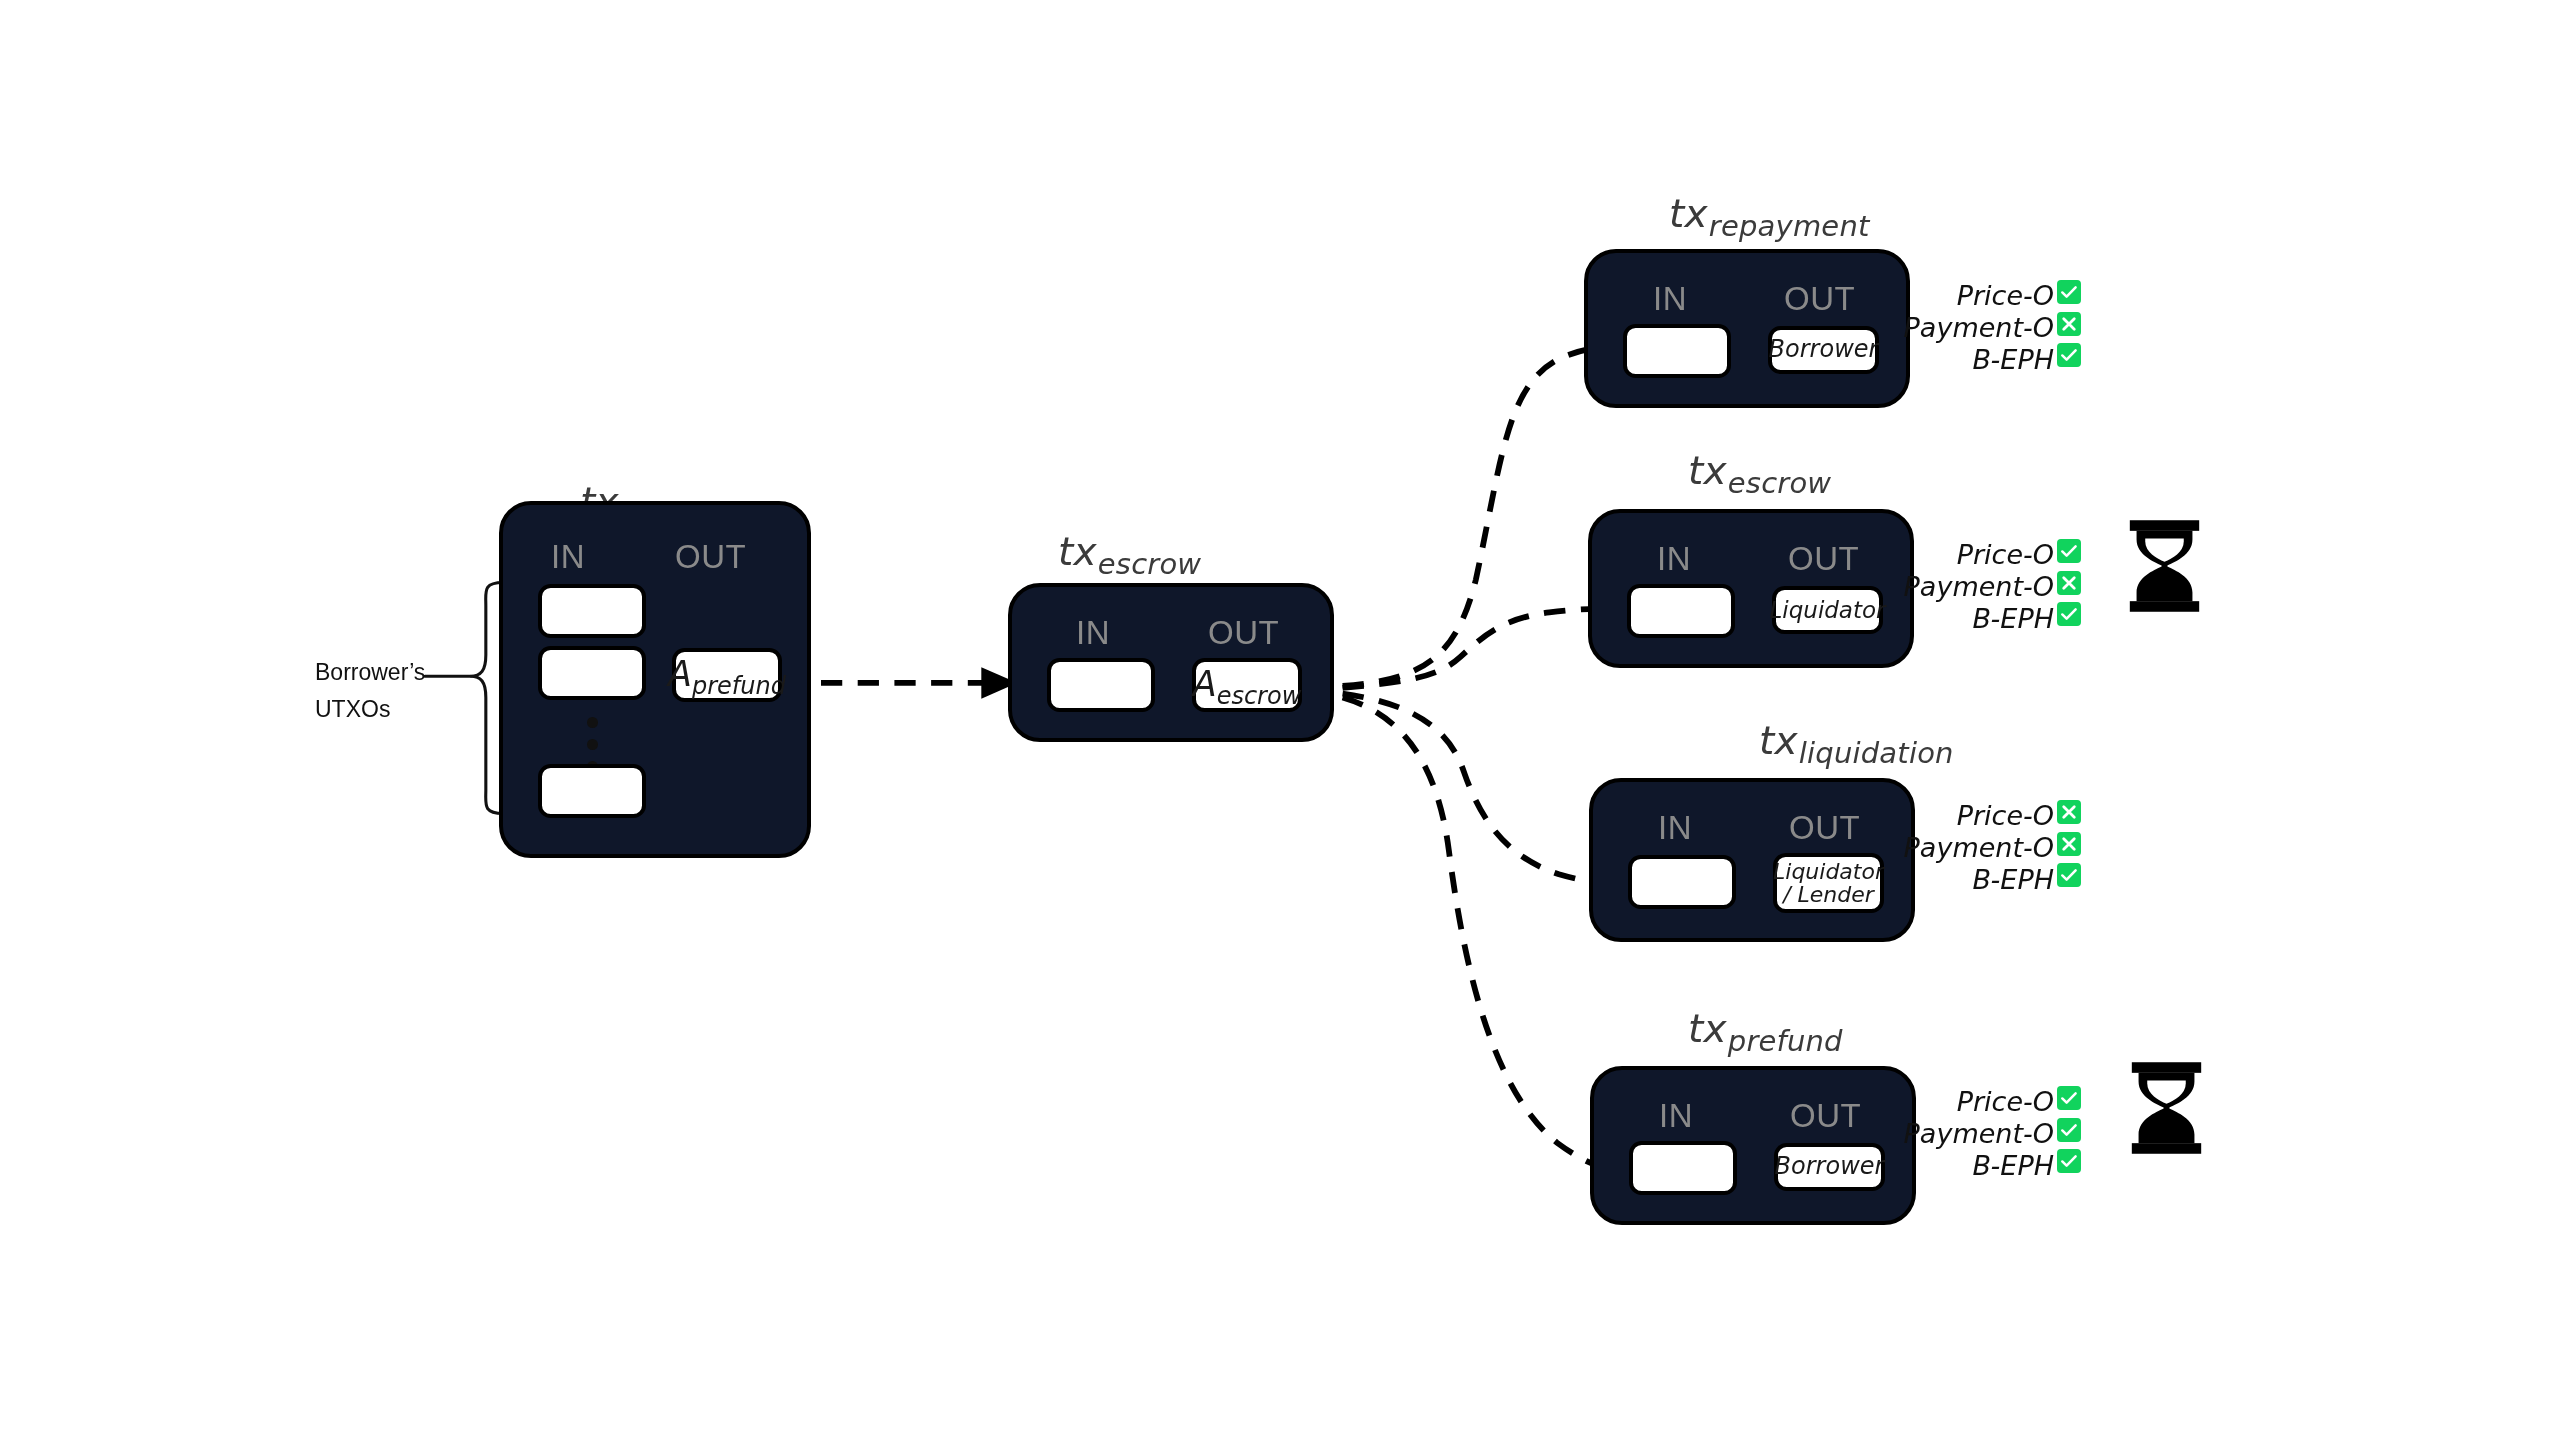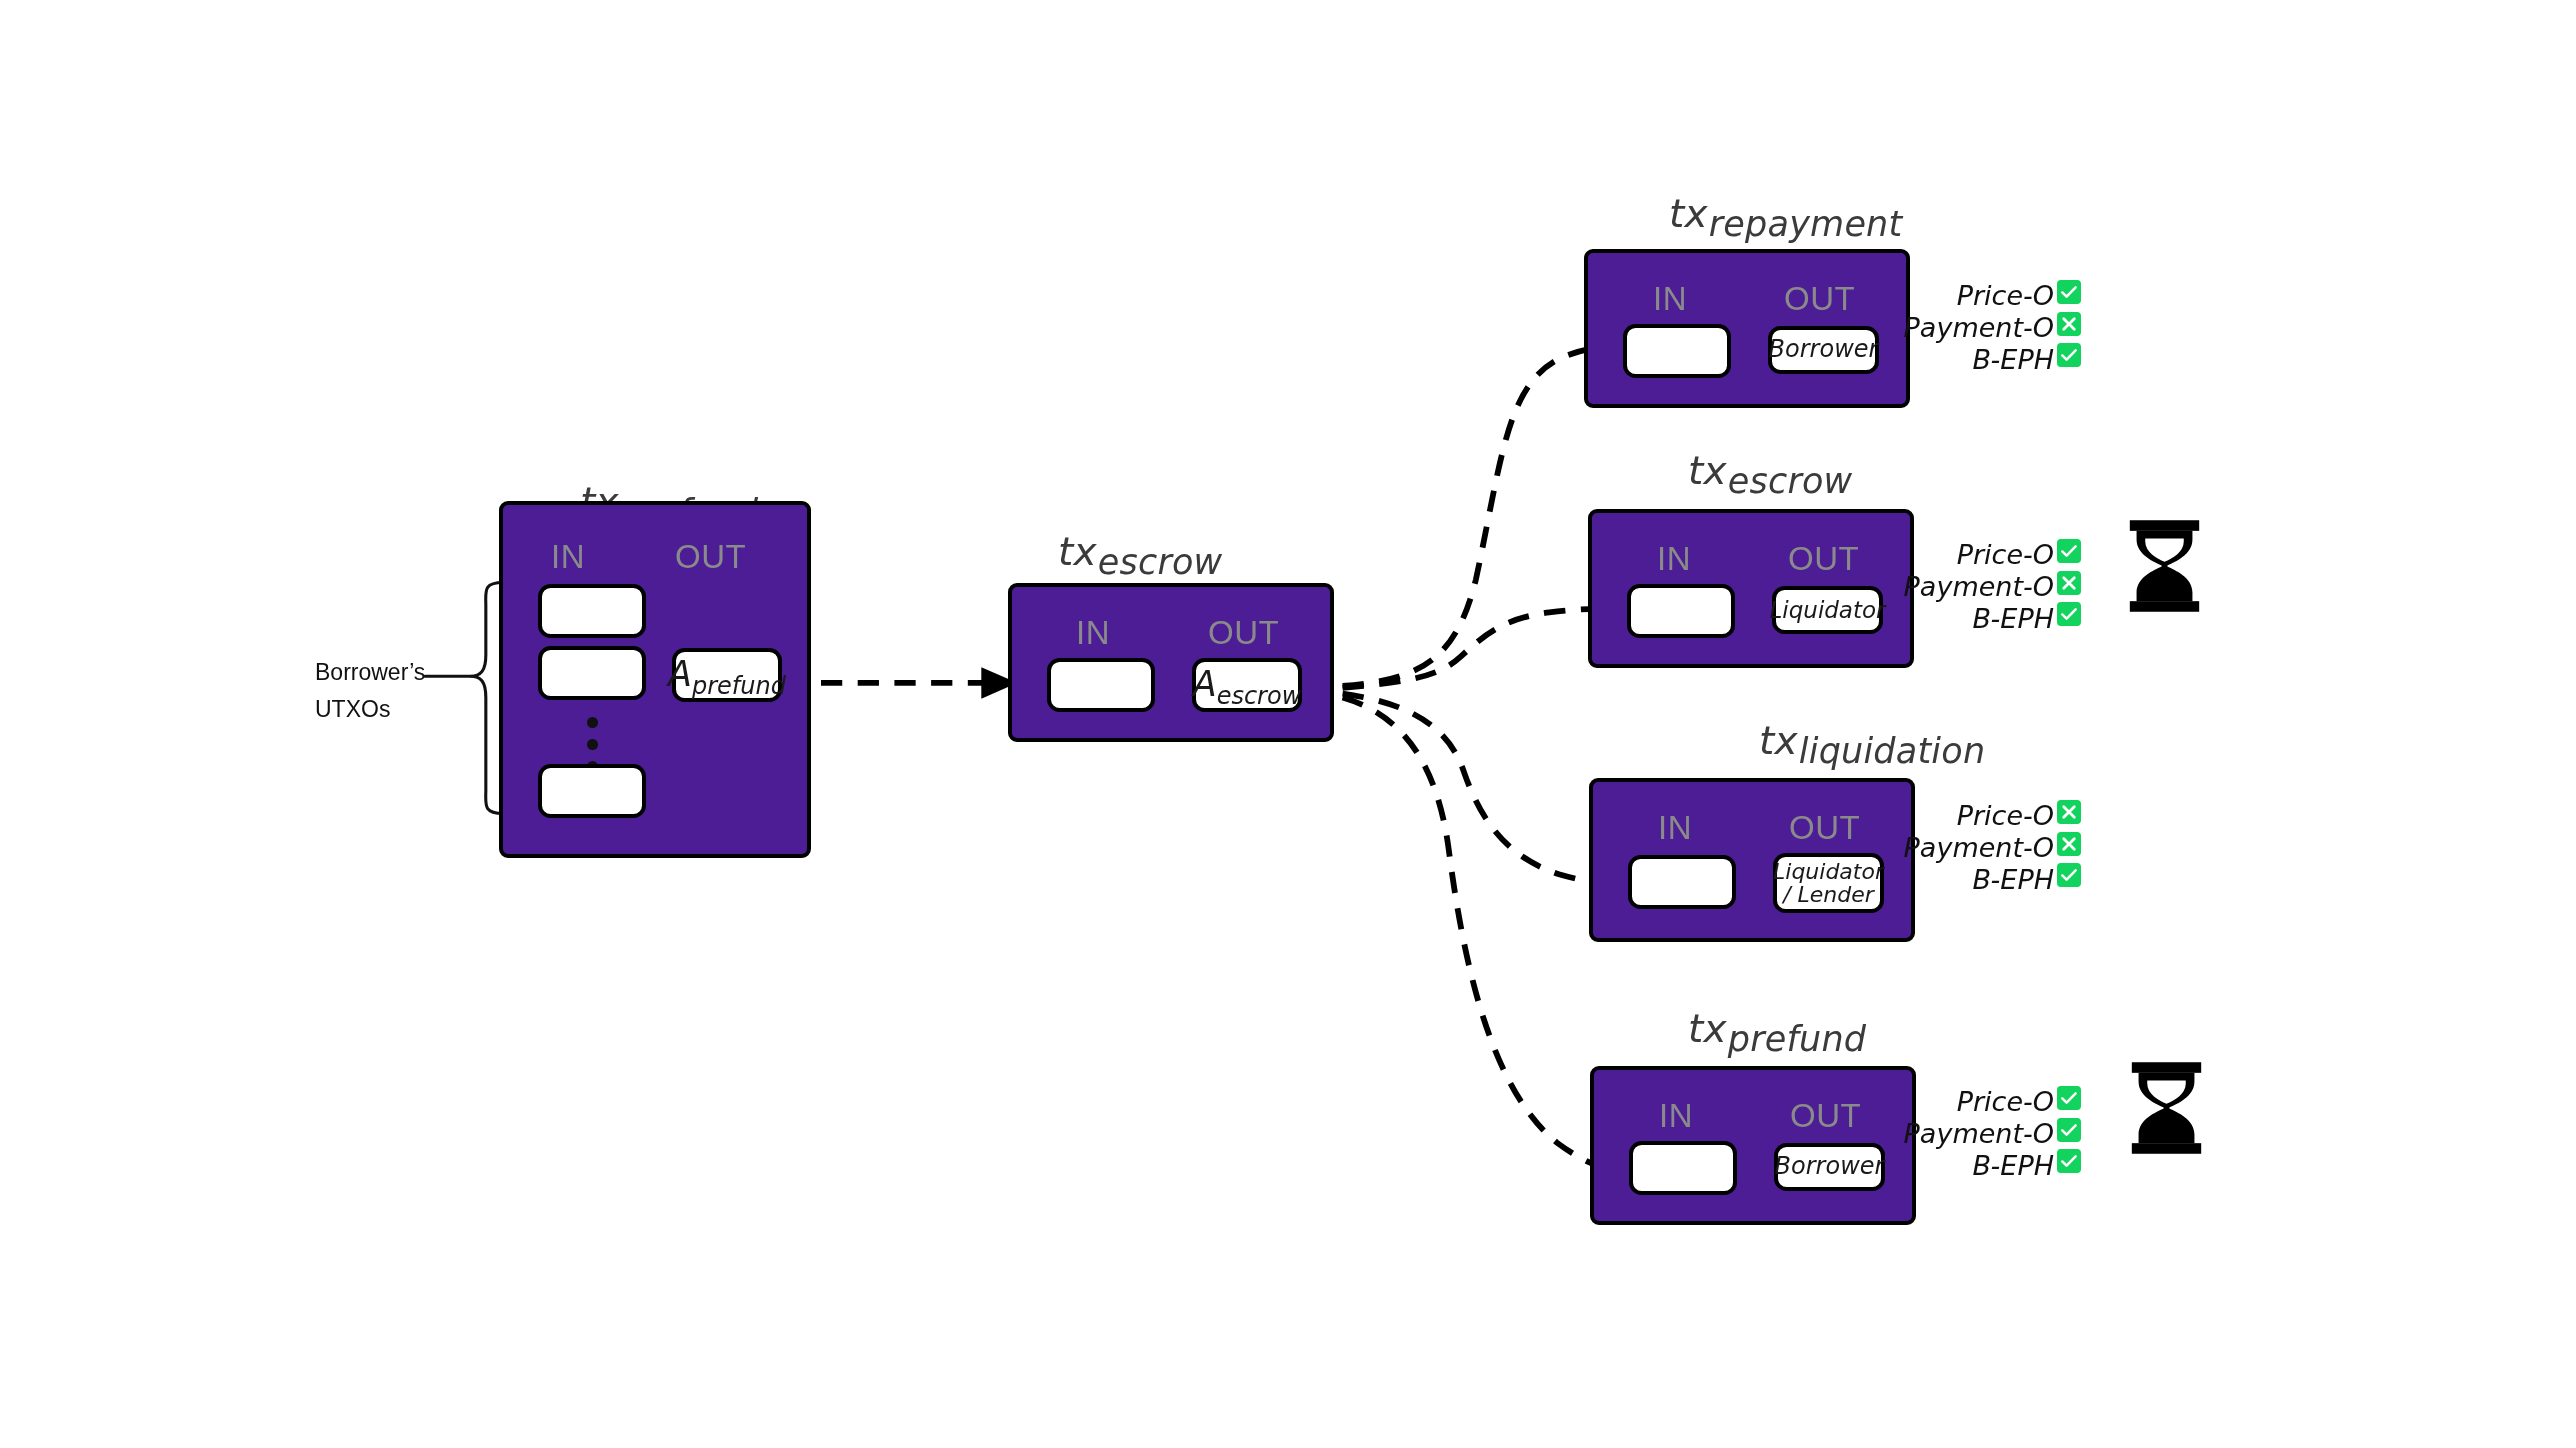--- a/index.html
+++ b/index.html
@@ -2,25 +2,25 @@
 <html><head>
 <meta charset="utf-8">
 <style>
   html,body{margin:0;padding:0;background:#ffffff;}
   body{width:2576px;height:1449px;overflow:hidden;font-family:"Liberation Sans",sans-serif;}
   #stage{position:relative;width:2576px;height:1449px;background:#fff;}
 
   svg#wires{position:absolute;left:0;top:0;width:2576px;height:1449px;pointer-events:none;}
 
   
-  .tx{position:absolute;box-sizing:border-box;border:4.8px solid #000;border-radius:9px;background:#4c1d95;}
+  .tx{position:absolute;box-sizing:border-box;border:4.8px solid #000;border-radius:32px;background:#0f172a;}
   .tx-title{position:absolute;white-space:nowrap;color:#3b3b3b;font-style:italic;
             font-family:"DejaVu Sans",sans-serif;font-weight:400;letter-spacing:0.2px;}
   .tx-title .base{font-size:39px;font-style:italic;margin-top:48px;}
-  .tx-title .sub{font-size:35px;position:relative;top:8.7px;left:1px;}
+  .tx-title .sub{font-size:29px;position:relative;top:8.7px;left:1px;}
 
   .col-label{position:absolute;color:#8a8a8a;font-size:33px;font-family:"Liberation Sans",sans-serif;
              letter-spacing:0.5px;}
 
   .slot{position:absolute;box-sizing:border-box;border:4.8px solid #000;border-radius:12.6px;background:#fff;
         display:flex;align-items:center;justify-content:center;text-align:center;}
   .slot span{font-style:italic;color:#1a1a1a;font-family:"DejaVu Sans",sans-serif;line-height:1.06;}
 
   .amt{font-style:italic;font-family:"DejaVu Sans",sans-serif;color:#111;white-space:nowrap;}
   .amt .big{font-size:35px;font-style:italic;}

